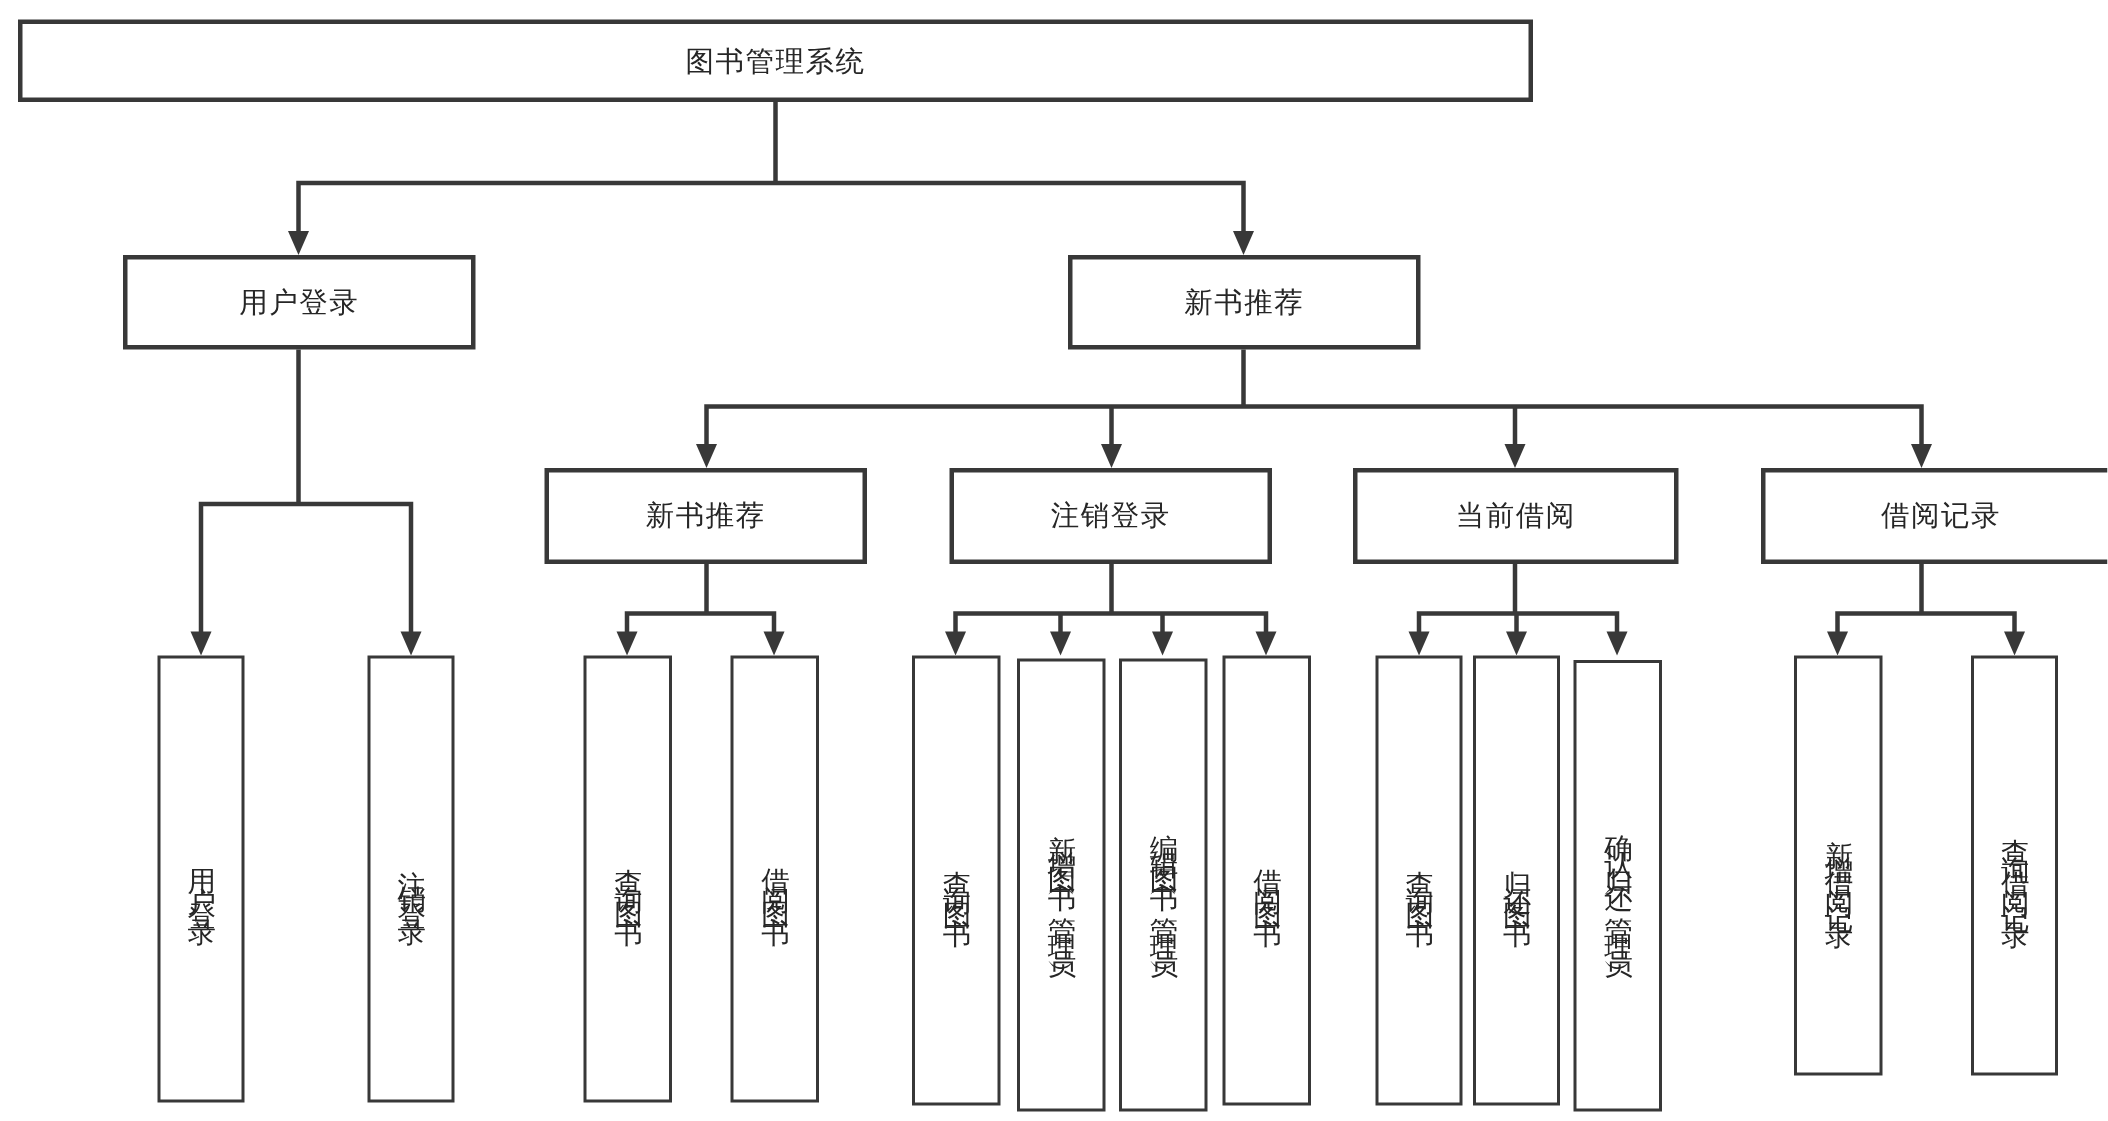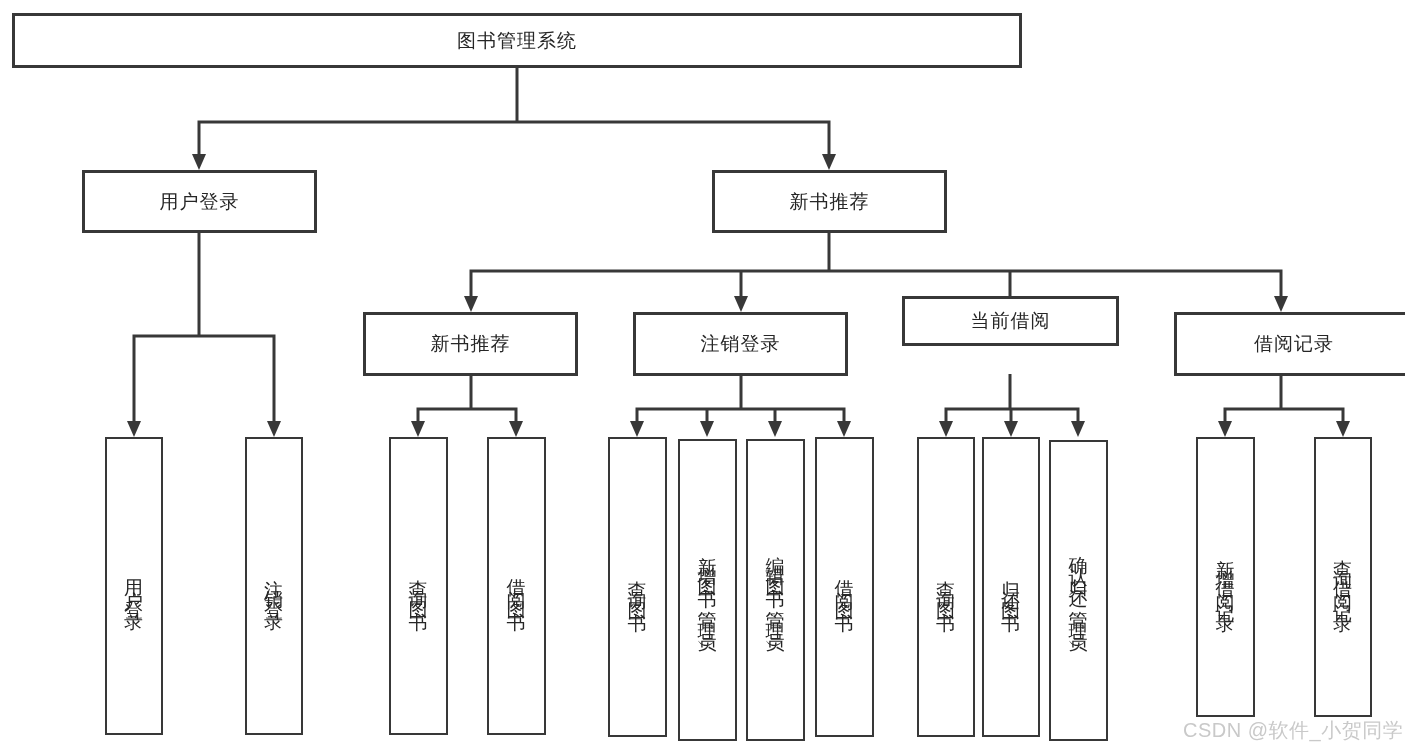--- a/index.html
+++ b/index.html
@@ -133,21 +133,21 @@
   <div class="node hbox" style="left:712px;top:170px;width:235px;height:63px">
     <span>新书推荐</span>
   </div>
 
   <div class="node hbox" style="left:363px;top:312px;width:215px;height:64px">
     <span>新书推荐</span>
   </div>
   <div class="node hbox" style="left:633px;top:312px;width:215px;height:64px">
     <span>注销登录</span>
   </div>
-  <div class="node hbox" style="left:902px;top:296px;width:217px;height:50px">
+  <div class="node hbox" style="left:902px;top:312px;width:217px;height:64px">
     <span>当前借阅</span>
   </div>
   <div class="node hbox" style="left:1174px;top:312px;width:240px;height:64px">
     <span>借阅记录</span>
   </div>
 
   <div class="node vbox" style="left:105px;top:437px;width:58px;height:298px">
     <span class="vtext">用户登录</span>
   </div>
   <div class="node vbox" style="left:245px;top:437px;width:58px;height:298px">
@@ -184,15 +184,14 @@
     <span class="vtext">确认归还（管理员）</span>
   </div>
 
   <div class="node vbox" style="left:1196px;top:437px;width:59px;height:280px">
     <span class="vtext">新增借阅记录</span>
   </div>
   <div class="node vbox" style="left:1314px;top:437px;width:58px;height:280px">
     <span class="vtext">查询借阅记录</span>
   </div>
 
-  <div class="watermark">CSDN @软件_小贺同学</div>
 
 </div>
 
 </body></html>

